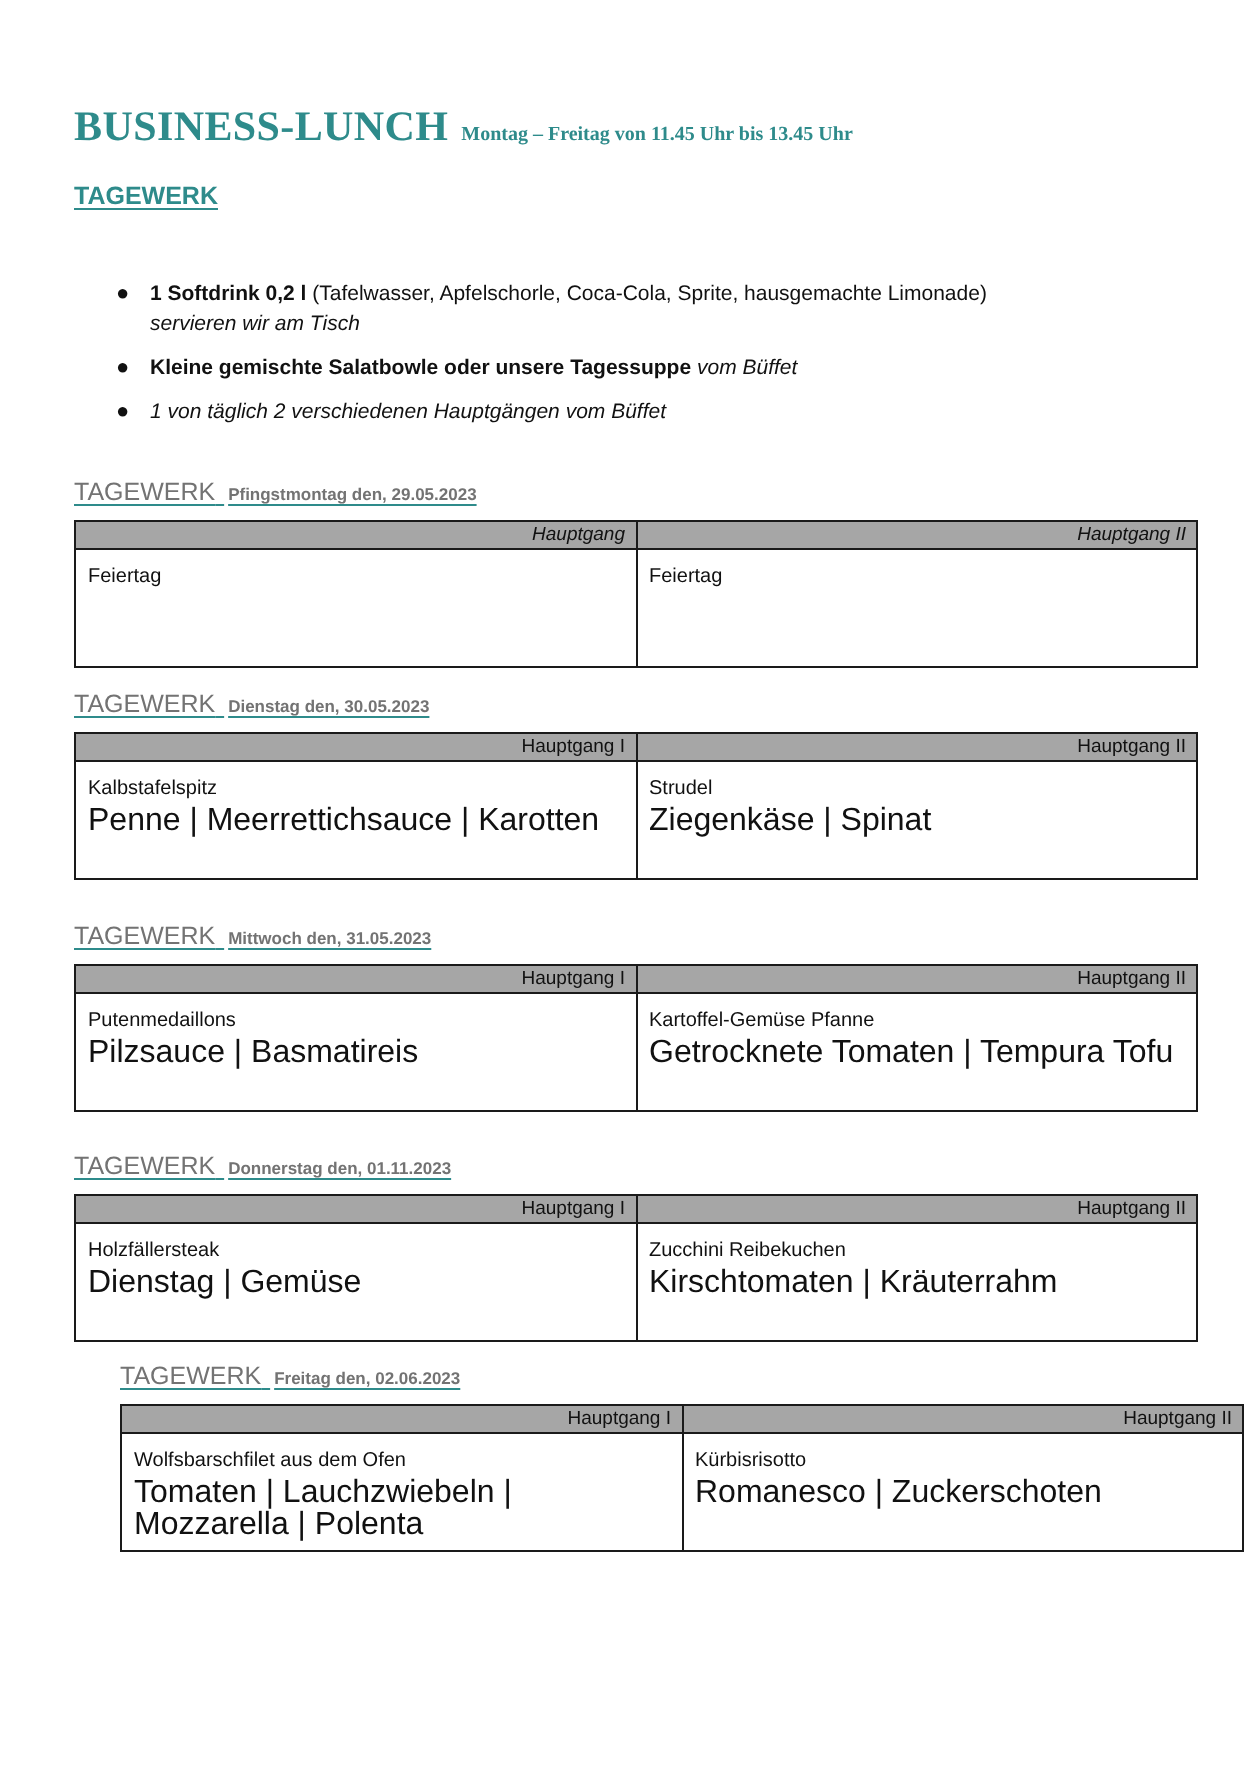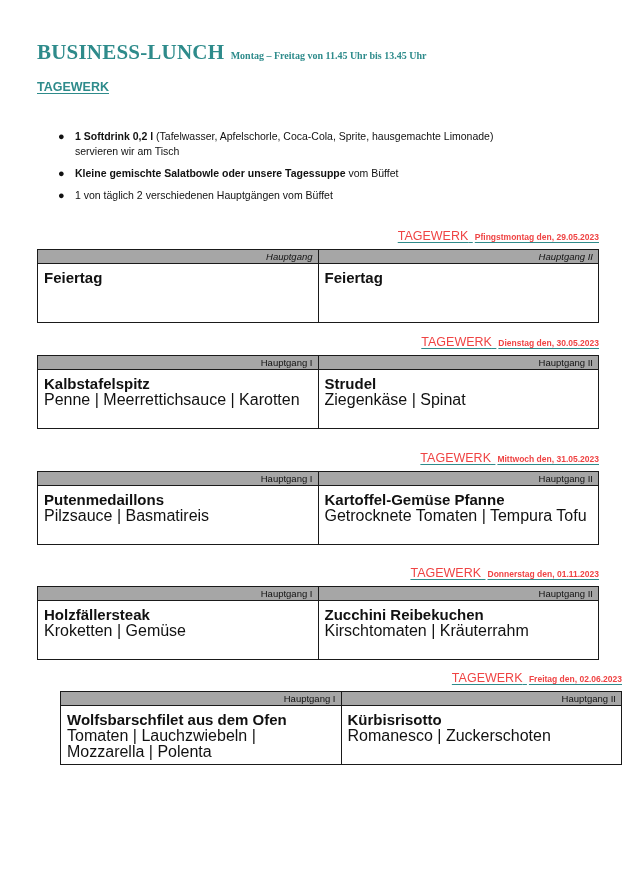--- a/index.html
+++ b/index.html
@@ -1,48 +1,48 @@
 <!DOCTYPE html>
 <html><head>
   <meta charset="utf-8">
   <style>
     html, body { margin: 0; padding: 0; background: #ffffff; }
     body { width: 630px; height: 895px; position: relative; overflow: hidden;
            font-family: "Liberation Sans", sans-serif; color: #111; }
-    .page { position: absolute; left: 0; top: 0; width: 630px; height: 708px; }
+    .page { position: absolute; left: 0; top: 11px; width: 630px; height: 708px; }
 
     .title-row { position: absolute; left: 37px; top: 40px; white-space: nowrap; }
     .title { font-family: "Liberation Serif", serif; font-weight: bold; font-size: 21px;
              color: #2e8b8b; letter-spacing: 0.2px; }
     .title-sub { font-family: "Liberation Serif", serif; font-weight: bold; font-size: 10px;
                  color: #2e8b8b; margin-left: 2px; }
 
     .tagewerk-main { position: absolute; left: 37px; top: 80px; font-size: 12.5px; font-weight: bold;
                      color: #2e8b8b; text-decoration: underline; text-underline-offset: 2px; }
 
     .offer { position: absolute; left: 37px; top: 105px; font-size: 11.5px; font-weight: bold; white-space: nowrap; }
     .offer .price { font-weight: normal; font-style: italic; font-size: 12.5px; }
 
     .bullets { position: absolute; left: 55px; top: 129px; width: 520px; font-size: 10.5px; }
     .bullet { position: relative; padding-left: 20px; margin-bottom: 7px; line-height: 15px; }
     .bullet .dot { position: absolute; left: 3px; top: 0; font-size: 11px; }
     .b { font-weight: bold; }
-    .i { }
+    .i { font-style: italic; }
 
     .day { position: absolute; left: 37px; width: 562px; }
-    .day-head { white-space: nowrap; color: #ef4444; text-decoration: underline; text-underline-offset: 2px;
-                text-decoration-color: #2e8b8b; margin-bottom: 7px; height: 16px; text-align: right; }
+    .day-head { white-space: nowrap; color: #737373; text-decoration: underline; text-underline-offset: 2px;
+                text-decoration-color: #2e8b8b; margin-bottom: 7px; height: 16px; }
     .day-head .tw { font-size: 12.5px; }
     .day-head .dt { font-size: 8.5px; font-weight: bold; margin-left: 2px; }
     table { border-collapse: collapse; width: 562px; table-layout: fixed; }
     th { background: #a6a6a6; border: 1.3px solid #1a1a1a; text-align: right; font-weight: normal;
          font-size: 9.5px; padding: 0 5px; height: 13px; line-height: 13px; color: #111; }
     th.it { font-style: italic; }
     td { border: 1.3px solid #1a1a1a; vertical-align: top; padding: 6px 6px 0 6px; font-size: 10.5px; line-height: 16px; height: 52px; }
-    .dish { font-weight: bold; font-size: 15px; }
+    .dish { font-weight: normal; font-size: 10px; }
     .sides { font-size: 16px; }
 
     .footer { position: absolute; left: 170px; top: 800px; width: 295px; height: 65px; }
     .footer .line { position: absolute; top: 43px; height: 1px; background: #b5b5b5; }
     .logo-fein { position: absolute; left: 75px; top: 22px; font-family: "Liberation Serif", serif; font-style: italic;
                  font-size: 30px; color: #444; letter-spacing: 1px; }
     .logo-werk { position: absolute; left: 161px; top: 28px; font-family: "Liberation Sans", sans-serif; font-weight: bold;
                  font-size: 22px; color: #333a3a; letter-spacing: -0.5px; transform: scaleX(0.85); transform-origin: left; }
     .logo-cloche { position: absolute; left: 100px; top: 0px; }
   </style>
@@ -157,21 +157,21 @@
     </div>
     <table>
       <tbody>
           <tr>
         <th>Hauptgang I</th>
         <th>Hauptgang II</th>
       </tr>
       <tr>
         <td>
               <div class="dish">Holzfällersteak</div>
-              <div class="sides">Kroketten | Gemüse</div>
+              <div class="sides">Dienstag | Gemüse</div>
             </td>
         <td>
               <div class="dish">Zucchini Reibekuchen</div>
               <div class="sides">Kirschtomaten | Kräuterrahm</div>
             </td>
       </tr>
     </tbody>
       </table>
   </div>
 

